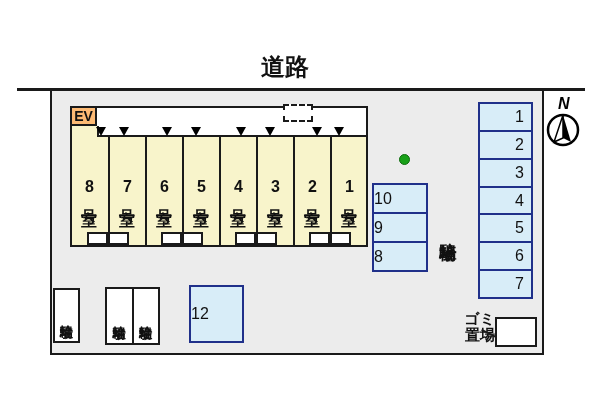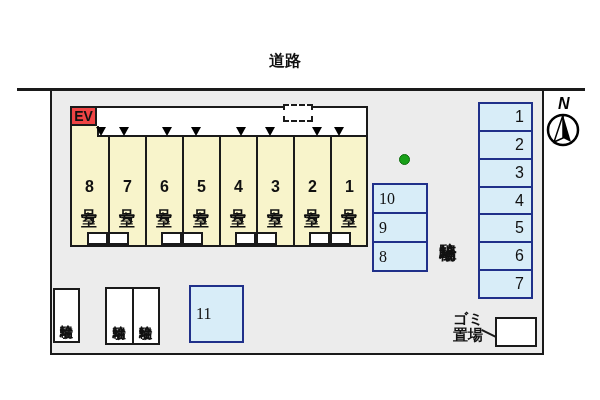--- a/index.html
+++ b/index.html
@@ -3,59 +3,59 @@
 <meta charset="utf-8">
 <style>
   html,body{margin:0;padding:0;background:#fff;}
   #canvas{position:relative;width:600px;height:400px;background:#fff;overflow:hidden;
           font-family:"Liberation Sans","DejaVu Sans",sans-serif;color:#111;}
   .abs{position:absolute;box-sizing:border-box;}
   .vtext{writing-mode:vertical-rl;text-orientation:upright;letter-spacing:1px;line-height:1;}
   
   .site{left:50px;top:89px;width:494px;height:266px;border:2px solid #1a1a1a;background:#ececec;}
   .road-line{left:17px;top:88px;width:568px;height:3px;background:#1a1a1a;}
-  .road-label{left:245px;top:51px;width:80px;text-align:center;font-size:16px;font-weight:600;}
+  .road-label{left:245px;top:51px;width:80px;text-align:center;font-size:24px;font-weight:600;}
   
   .building{left:18px;top:15px;width:298px;height:141px;border:2px solid #1a1a1a;background:#fff;}
   .cream-a{left:0;top:17px;width:25px;height:120px;background:#f8f4cb;}
   .cream-b{left:25px;top:27px;width:269px;height:110px;background:#f8f4cb;border-top:2px solid #1a1a1a;}
-  .ev-box{left:-2px;top:-2px;width:27px;height:20px;border:2px solid #1a1a1a;background:#ef4444;
+  .ev-box{left:-2px;top:-2px;width:27px;height:20px;border:2px solid #1a1a1a;background:#fdba74;
           font-size:14px;font-weight:600;display:flex;align-items:center;justify-content:center;z-index:3;}
   .ev-seg{left:25px;top:18px;width:2px;height:9px;background:#1a1a1a;}
   .divider{top:29px;width:2px;height:108px;background:#1a1a1a;}
   .room-label{top:48px;width:18px;height:64px;font-size:16px;font-weight:600;display:flex;
               align-items:center;justify-content:center;z-index:2;}
   .tri{top:19px;width:0;height:0;border-left:5px solid transparent;border-right:5px solid transparent;
        border-top:9px solid #000;z-index:2;}
   .step{top:124px;width:21px;height:13px;background:#fff;border:2px solid #1a1a1a;z-index:2;}
   .dashed-box{left:211px;top:-4px;width:30px;height:18px;border:2px dashed #1a1a1a;background:#fff;z-index:4;}
   
   .bluebox{border:2px solid #20308a;background:#d8edf8;display:flex;flex-direction:column;}
   .pcell{flex:1;display:flex;align-items:center;font-size:16px;background:#d8edf8;}
   .pcell + .pcell{border-top:2px solid #20308a;}
-  .pcell.num-left{justify-content:flex-start;padding-left:5px;font-family:Liberation Serif, serif;}
+  .pcell.num-left{justify-content:flex-start;}
   .pcell.num-right{justify-content:flex-end;padding-right:7px;}
   .park-right{left:426px;top:11px;width:55px;height:197px;}
   .rack-mid{left:320px;top:92px;width:56px;height:89px;}
   .rack-lower{left:137px;top:194px;width:55px;height:58px;}
   .space11{left:251px;top:227px;width:55px;height:29px;}
   
   .bikebox{background:#fff;border:2px solid #1a1a1a;display:flex;align-items:center;justify-content:center;
            font-size:13px;font-weight:600;}
   .bike1{left:1px;top:197px;width:27px;height:55px;}
   .bike23{left:53px;top:196px;width:55px;height:58px;background:#fff;border:2px solid #1a1a1a;
           display:flex;flex-direction:row;}
   .bike23 > div{flex:1;display:flex;align-items:center;justify-content:center;font-size:13px;font-weight:600;}
   .bike23 > div + div{border-left:2px solid #1a1a1a;}
   .bike-label-right{left:385px;top:107px;width:22px;height:64px;font-size:17px;font-weight:600;
                     display:flex;align-items:center;justify-content:center;}
   
   .green-dot{left:347px;top:63px;width:11px;height:11px;border-radius:50%;background:#18a018;border:1px solid #0c6a0c;}
   .garbage-label{left:401px;top:220px;width:42px;font-size:15px;font-weight:600;line-height:16px;
-                 text-align:left;white-space:pre-line;}
+                 text-align:right;white-space:pre-line;}
   .garbage-box{left:443px;top:226px;width:42px;height:30px;background:#fff;border:2px solid #1a1a1a;}
   .garbage-line{left:430px;top:238px;width:17px;height:2px;background:#1a1a1a;
                 transform:rotate(26deg);transform-origin:left top;}
   .compass{left:542px;top:92px;}
 </style>
 </head>
 <body>
 
 <div id="canvas">
 
@@ -128,21 +128,21 @@
 
     <div class="abs bluebox rack-mid">
       <div class="pcell num-left">10</div>
       <div class="pcell num-left">9</div>
       <div class="pcell num-left">8</div>
     </div>
 
     <div class="abs bike-label-right vtext">駐輪場</div>
 
     <div class="abs bluebox rack-lower">
-      <div class="pcell num-left">11</div>
+      <div class="pcell num-left">12</div>
     </div>
 
 
     <div class="abs bikebox bike1">
       <span class="vtext">駐輪場</span>
     </div>
     <div class="abs bike23">
       <div>
         <span class="vtext">駐輪場</span>
       </div>

